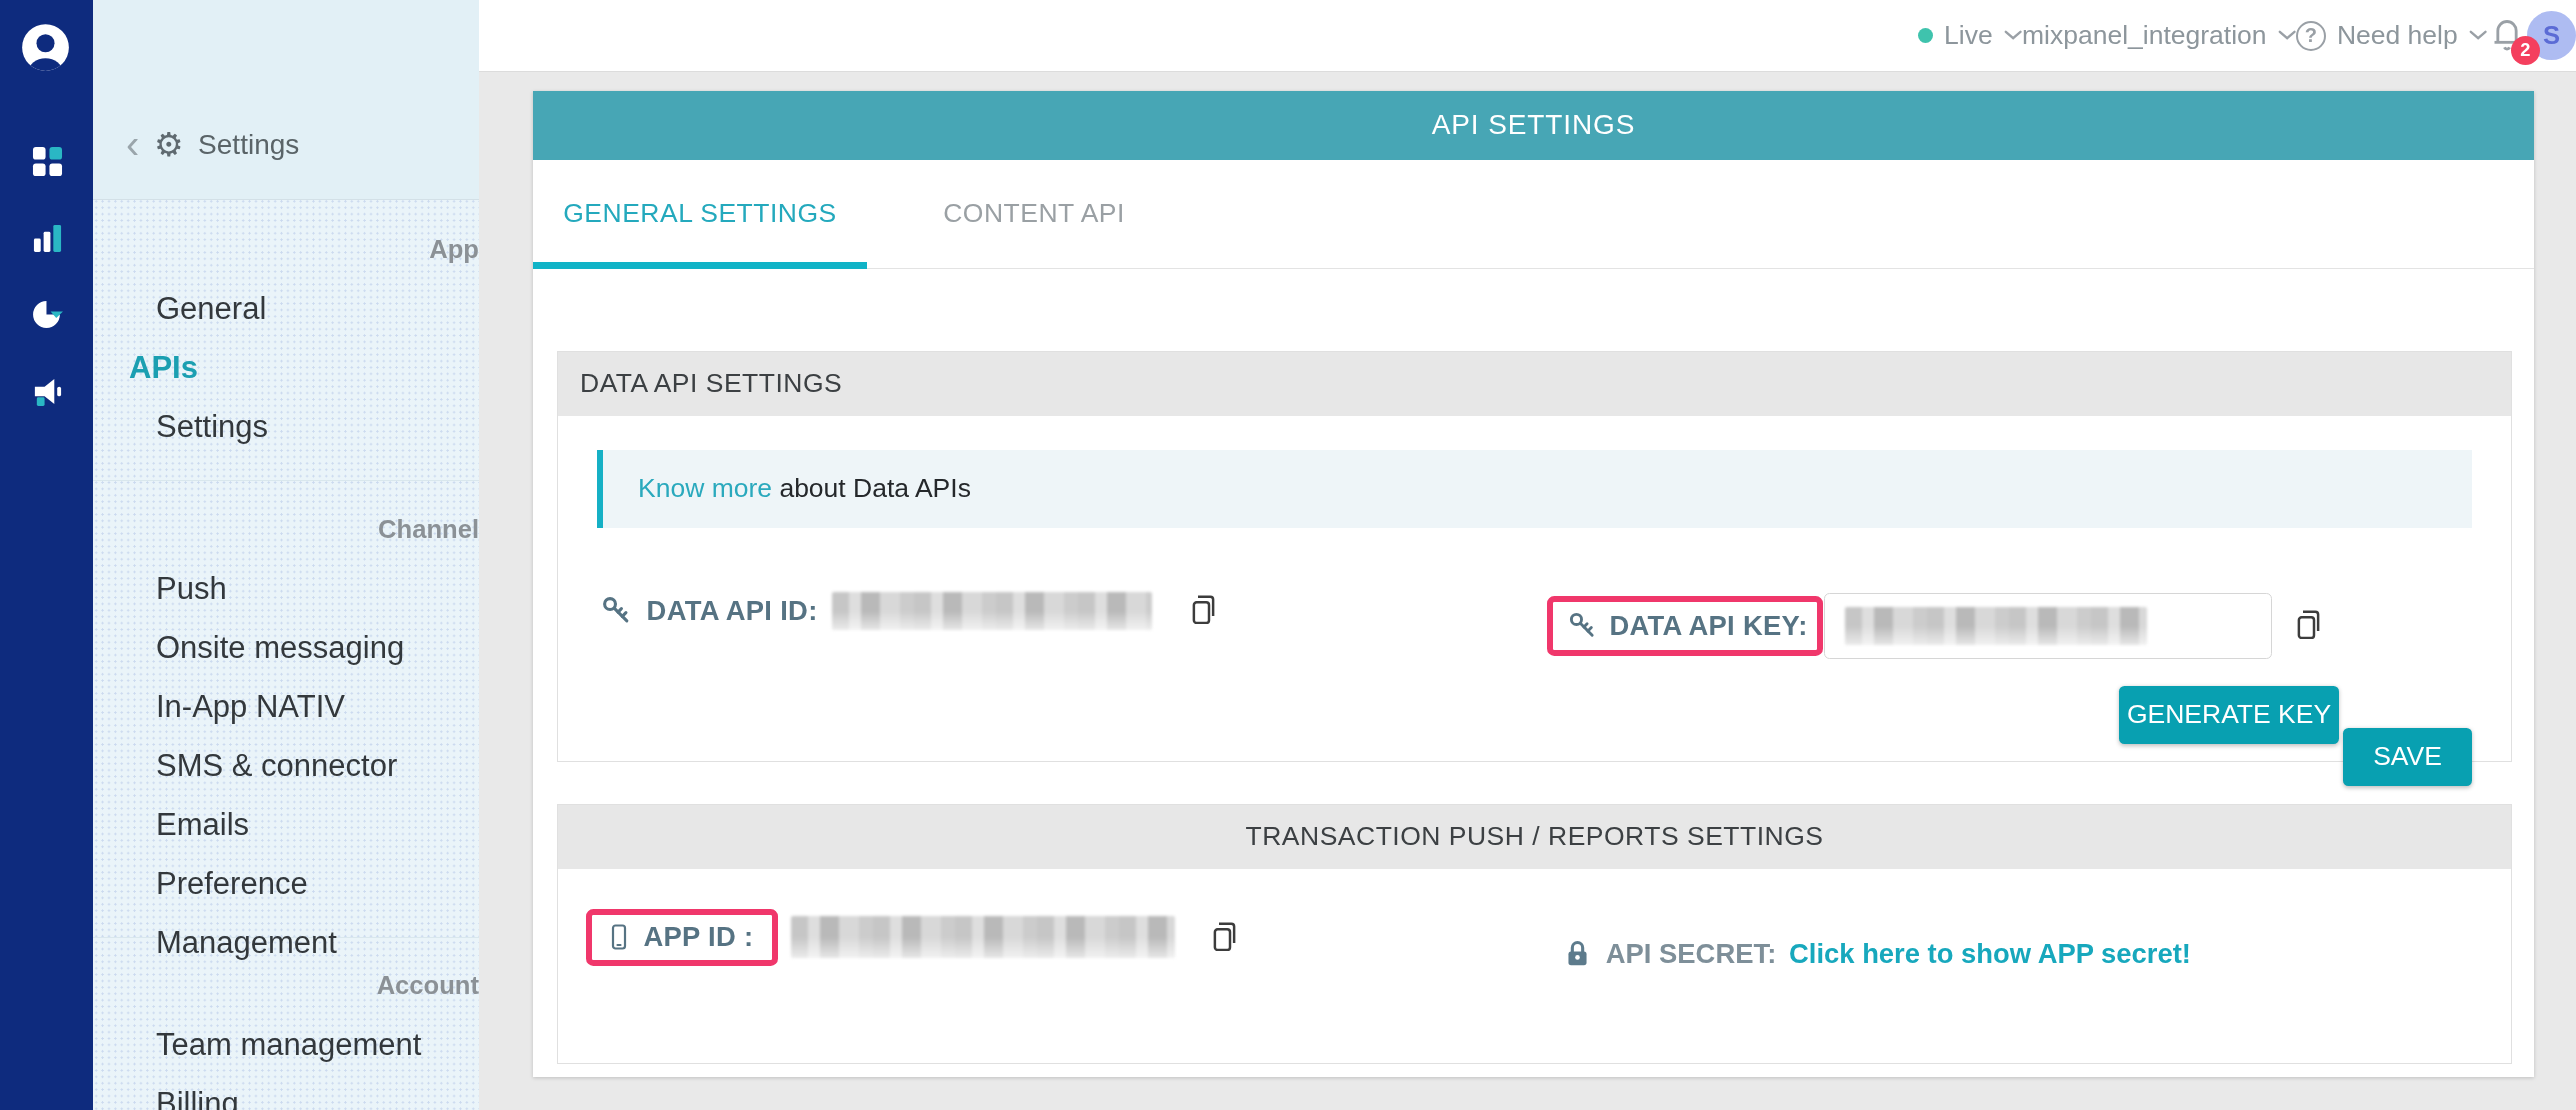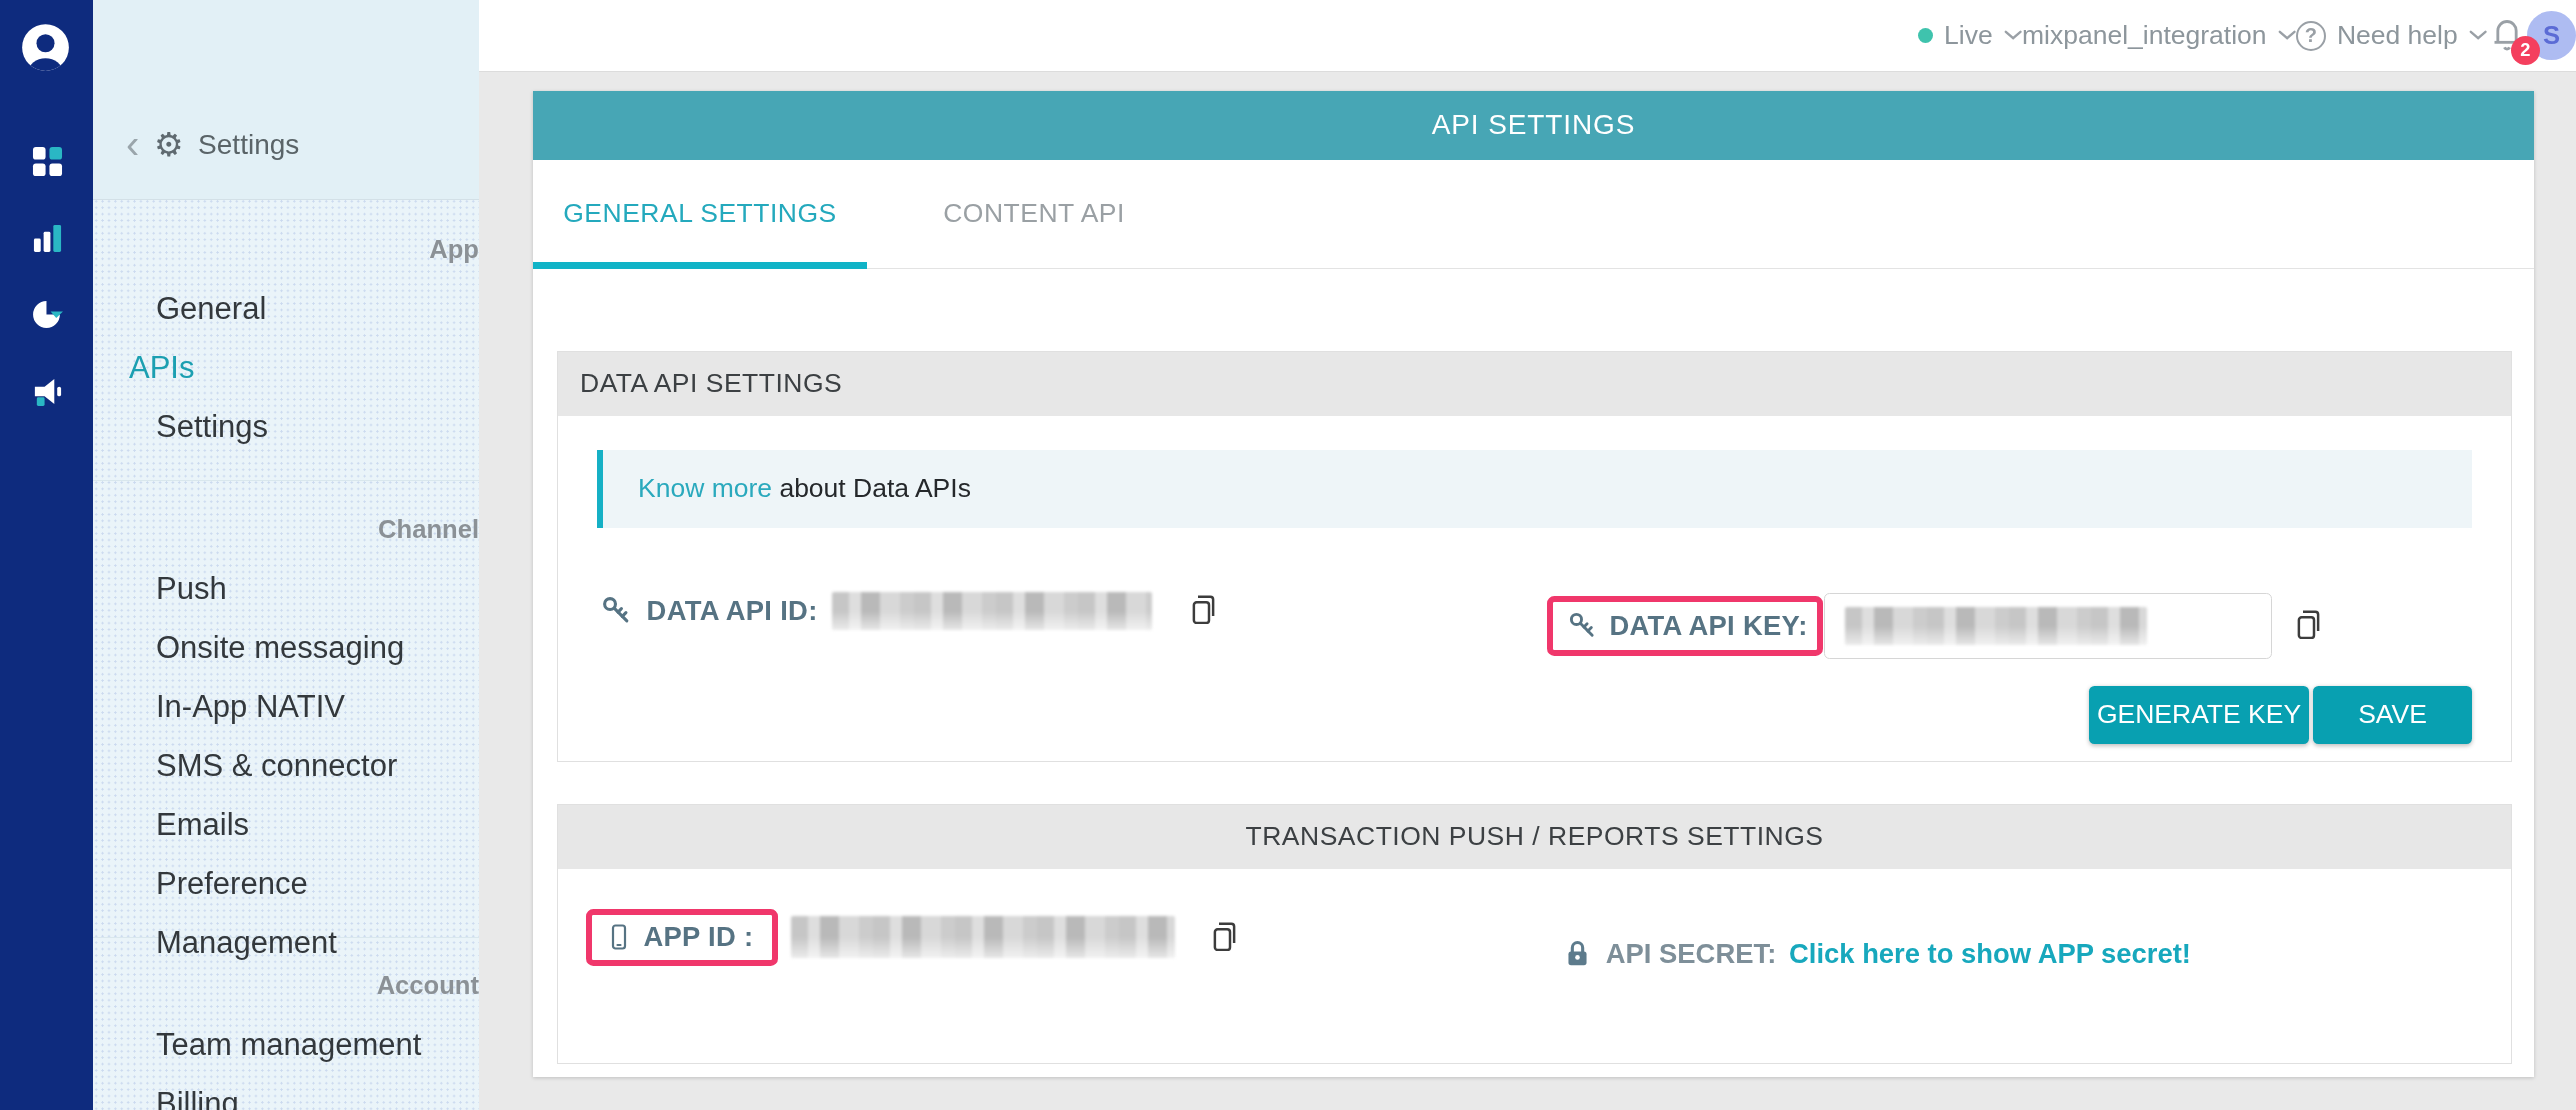--- a/index.html
+++ b/index.html
@@ -17,21 +17,21 @@
   .side-header { position:absolute; left:0; top:0; width:100%; height:200px; background:#e2f0f6; border-bottom:1.8px solid #d3e0e7; }
   .side-header-row { position:absolute; left:33px; top:126px; display:flex; align-items:center; gap:14.6px; }
   .chev-left { font-size:40px; color:#9aa5ab; line-height:37px; cursor:pointer; }
   .gear { font-size:33px; color:#5f6a70; line-height:37px; }
   .side-title { font-size:28px; color:#5a6468; }
   .side-body { position:absolute; top:202px; left:0; right:0; bottom:0; }
   .side-section { padding:18.3px 0 24px 0; }
   .side-section + .side-section { border-top:1.8px solid #d9e7ed; }
   .side-label { height:59px; line-height:59px; padding-left:34px; font-size:25.6px; font-weight:bold; color:#8b9196;text-align:right; }
   .side-item { height:59px; line-height:59px; padding-left:63px; font-size:31px; color:#33383c; cursor:pointer; }
-  .side-item.active { color:#1b9fb1; font-weight:normal;padding-left:36px; }
+  .side-item.active { color:#1b9fb1; font-weight:bold;padding-left:36px; }
 
   
   .topbar { position:absolute; left:462px; top:0; right:0; height:72px; background:#fff; border-bottom:1.8px solid #dcdcdc;
     display:flex; align-items:center; justify-content:flex-end; z-index:3; }
   .tb-item { display:flex; align-items:center; gap:11px; color:#8d969c; font-size:26.5px; cursor:pointer; }
   .live-dot { width:15.6px; height:15.6px; border-radius:50%; background:#3fc3ad; }
   .qmark { width:30px; height:30px; border-radius:50%; border:2.3px solid #9aa0a6; color:#9aa0a6;
     display:flex; align-items:center; justify-content:center; font-size:20px; font-weight:bold; }
   .bell-wrap { position:relative; width:40px; height:44px; cursor:pointer; }
   .badge { position:absolute; right:-12.8px; bottom:-7.3px; width:29px; height:29px; border-radius:50%; background:#f43f5e;
@@ -85,21 +85,21 @@
   .redact-key { width:302px; height:38px; }
   .redact-app { width:384px; height:42px; }
 
   .field { width:448px; height:66px; border:1.8px solid #d6d6d6; border-radius:5.5px; background:#fff;
     display:flex; align-items:center; padding-left:20px; margin-left:0; }
   .copy { width:33px; height:37px; cursor:pointer; margin-left:20px; flex:none; }
 
   .btn-row { position:absolute; top:236px; right:39px; display:flex; gap:4px; }
   .btn { height:58px; background:#08a0b1; color:#fff; border:none; border-radius:5.5px; font-size:26.5px;
     font-family:"Liberation Sans", sans-serif; cursor:pointer; box-shadow:0 1.8px 4.6px rgba(0,0,0,0.25); }
-  .btn-generate { width:220px; } .btn-save { width:159px; }
+  .btn-generate { width:220px; } .btn-save { width:129px;margin-top:42px; }
 
   .secret-link { color:#17a8bd; font-size:27.4px; font-weight:bold; cursor:pointer; }
   svg { display:block; }
 </style>
 </head>
 <body>
 
 <div class="rail">
   <div class="rail-logo">
     <svg viewBox="0 0 48 48" width="51" height="51">

